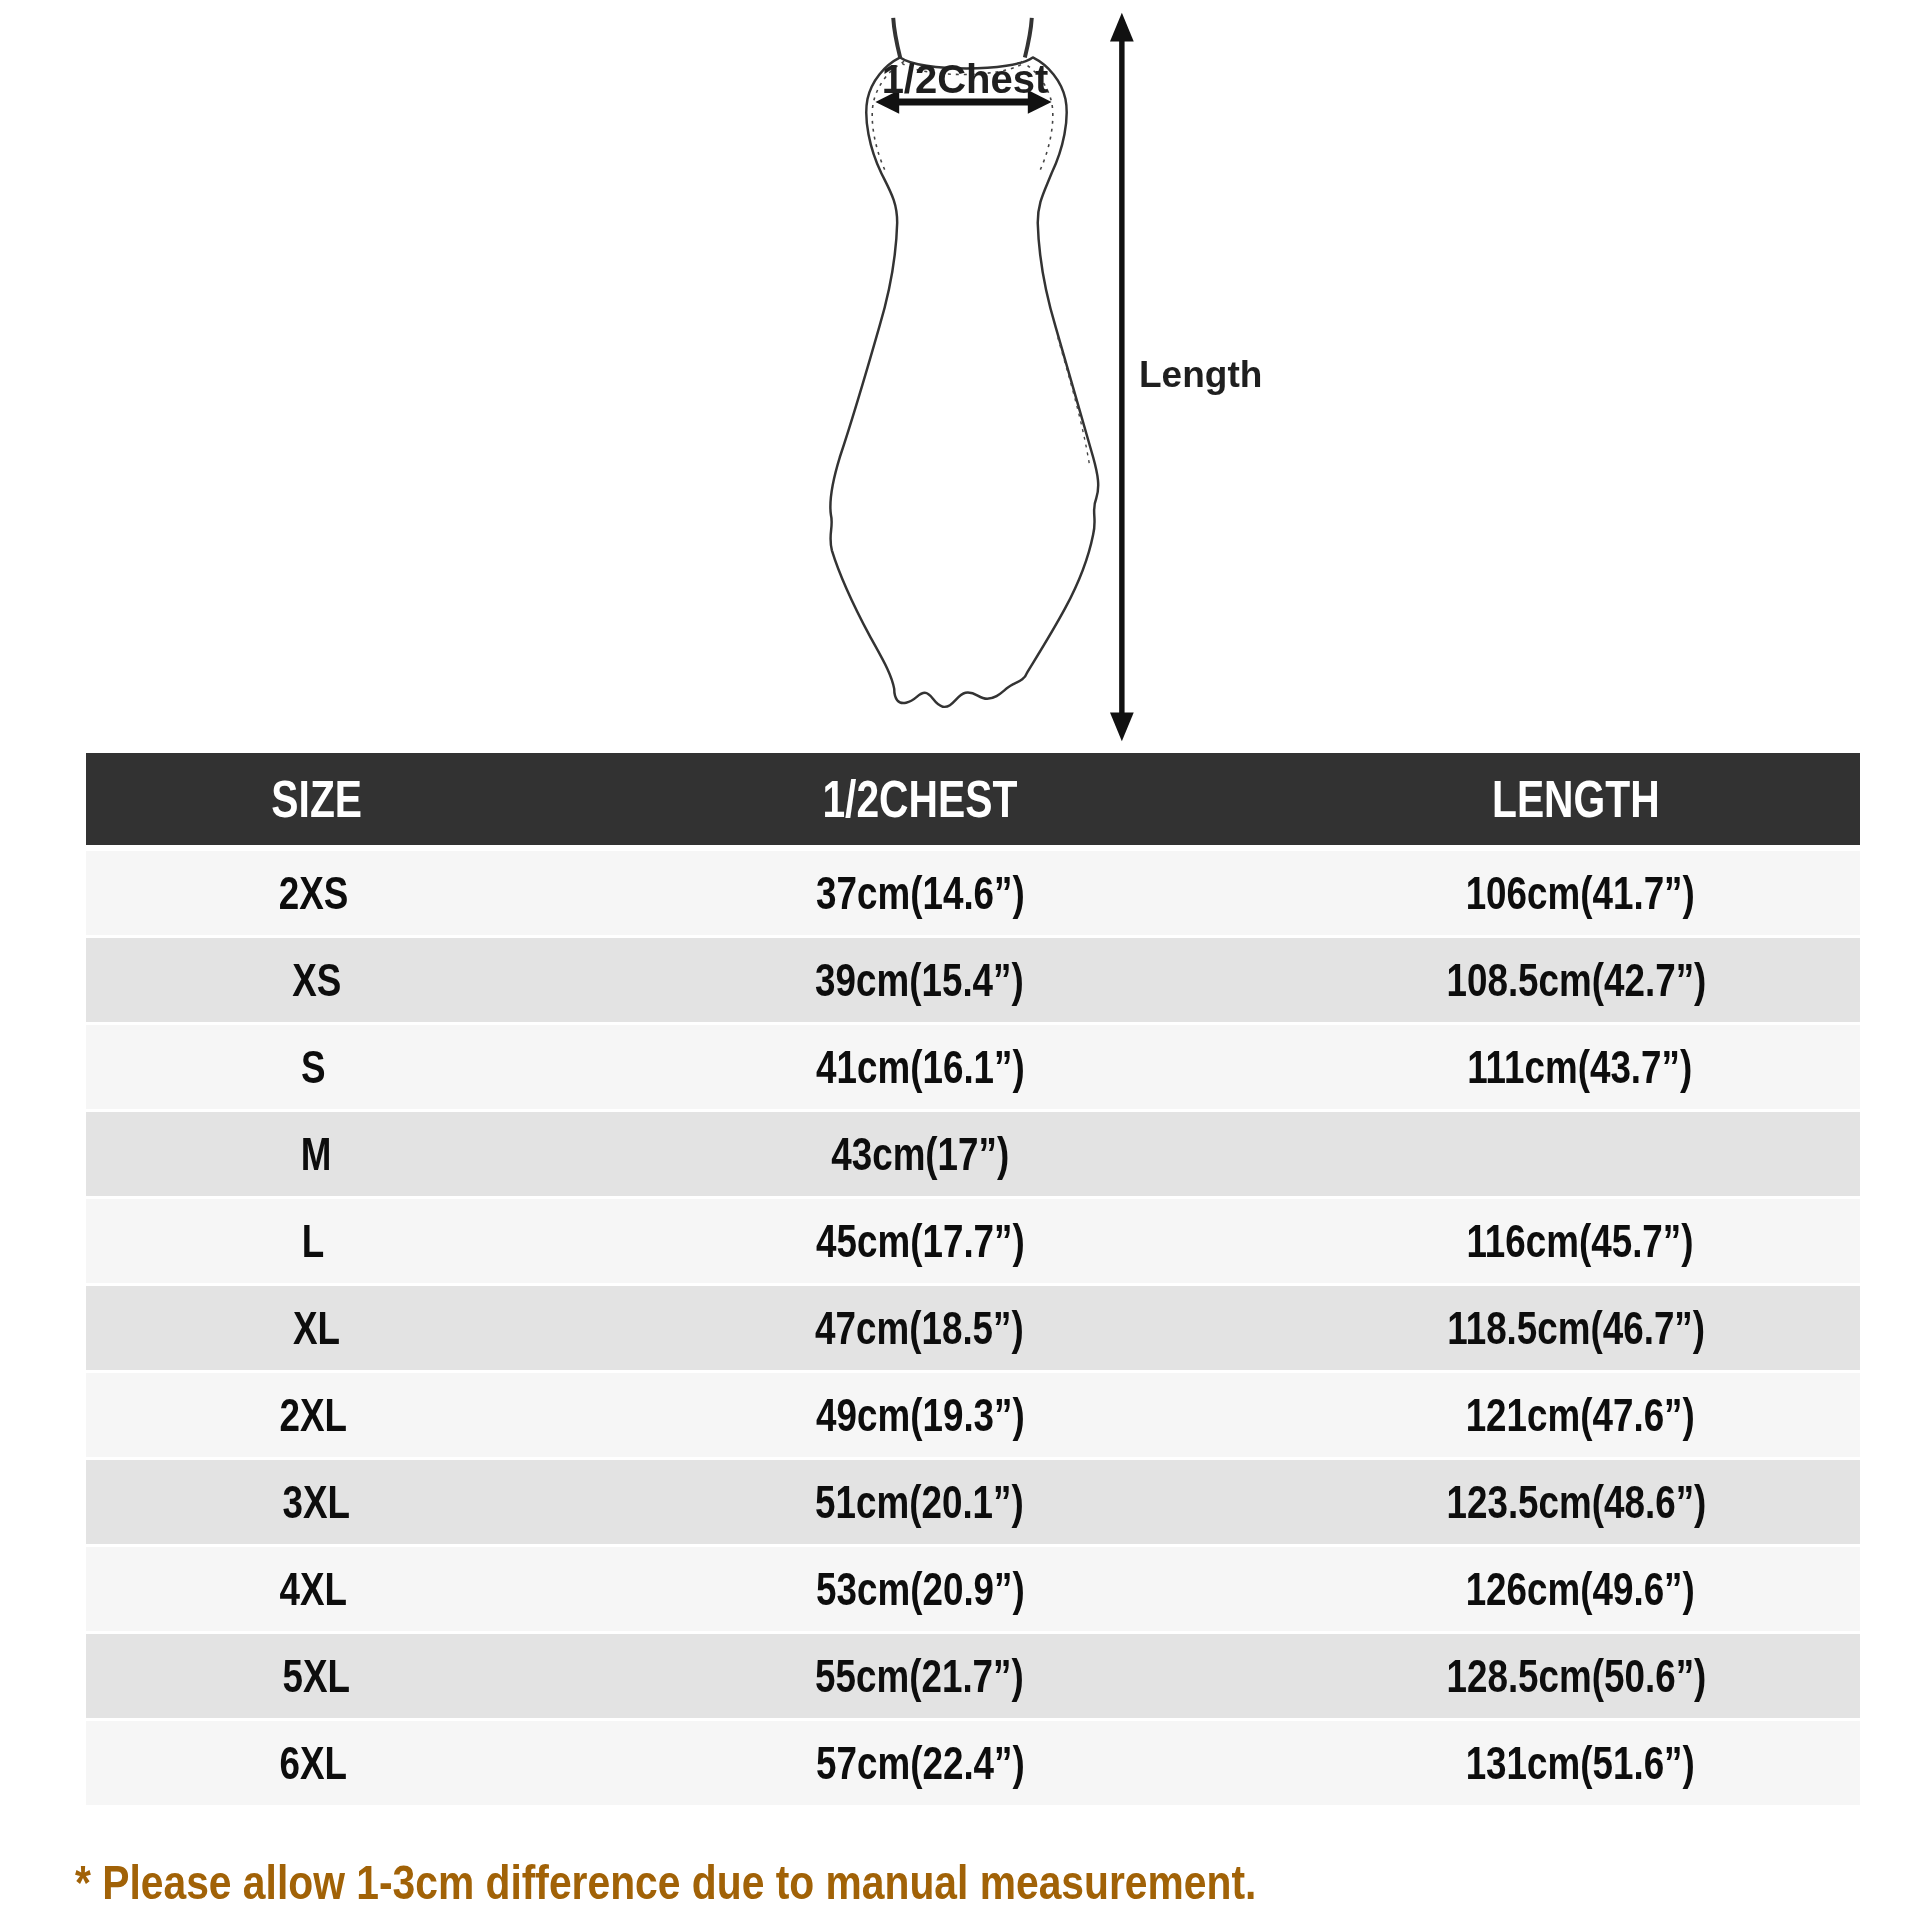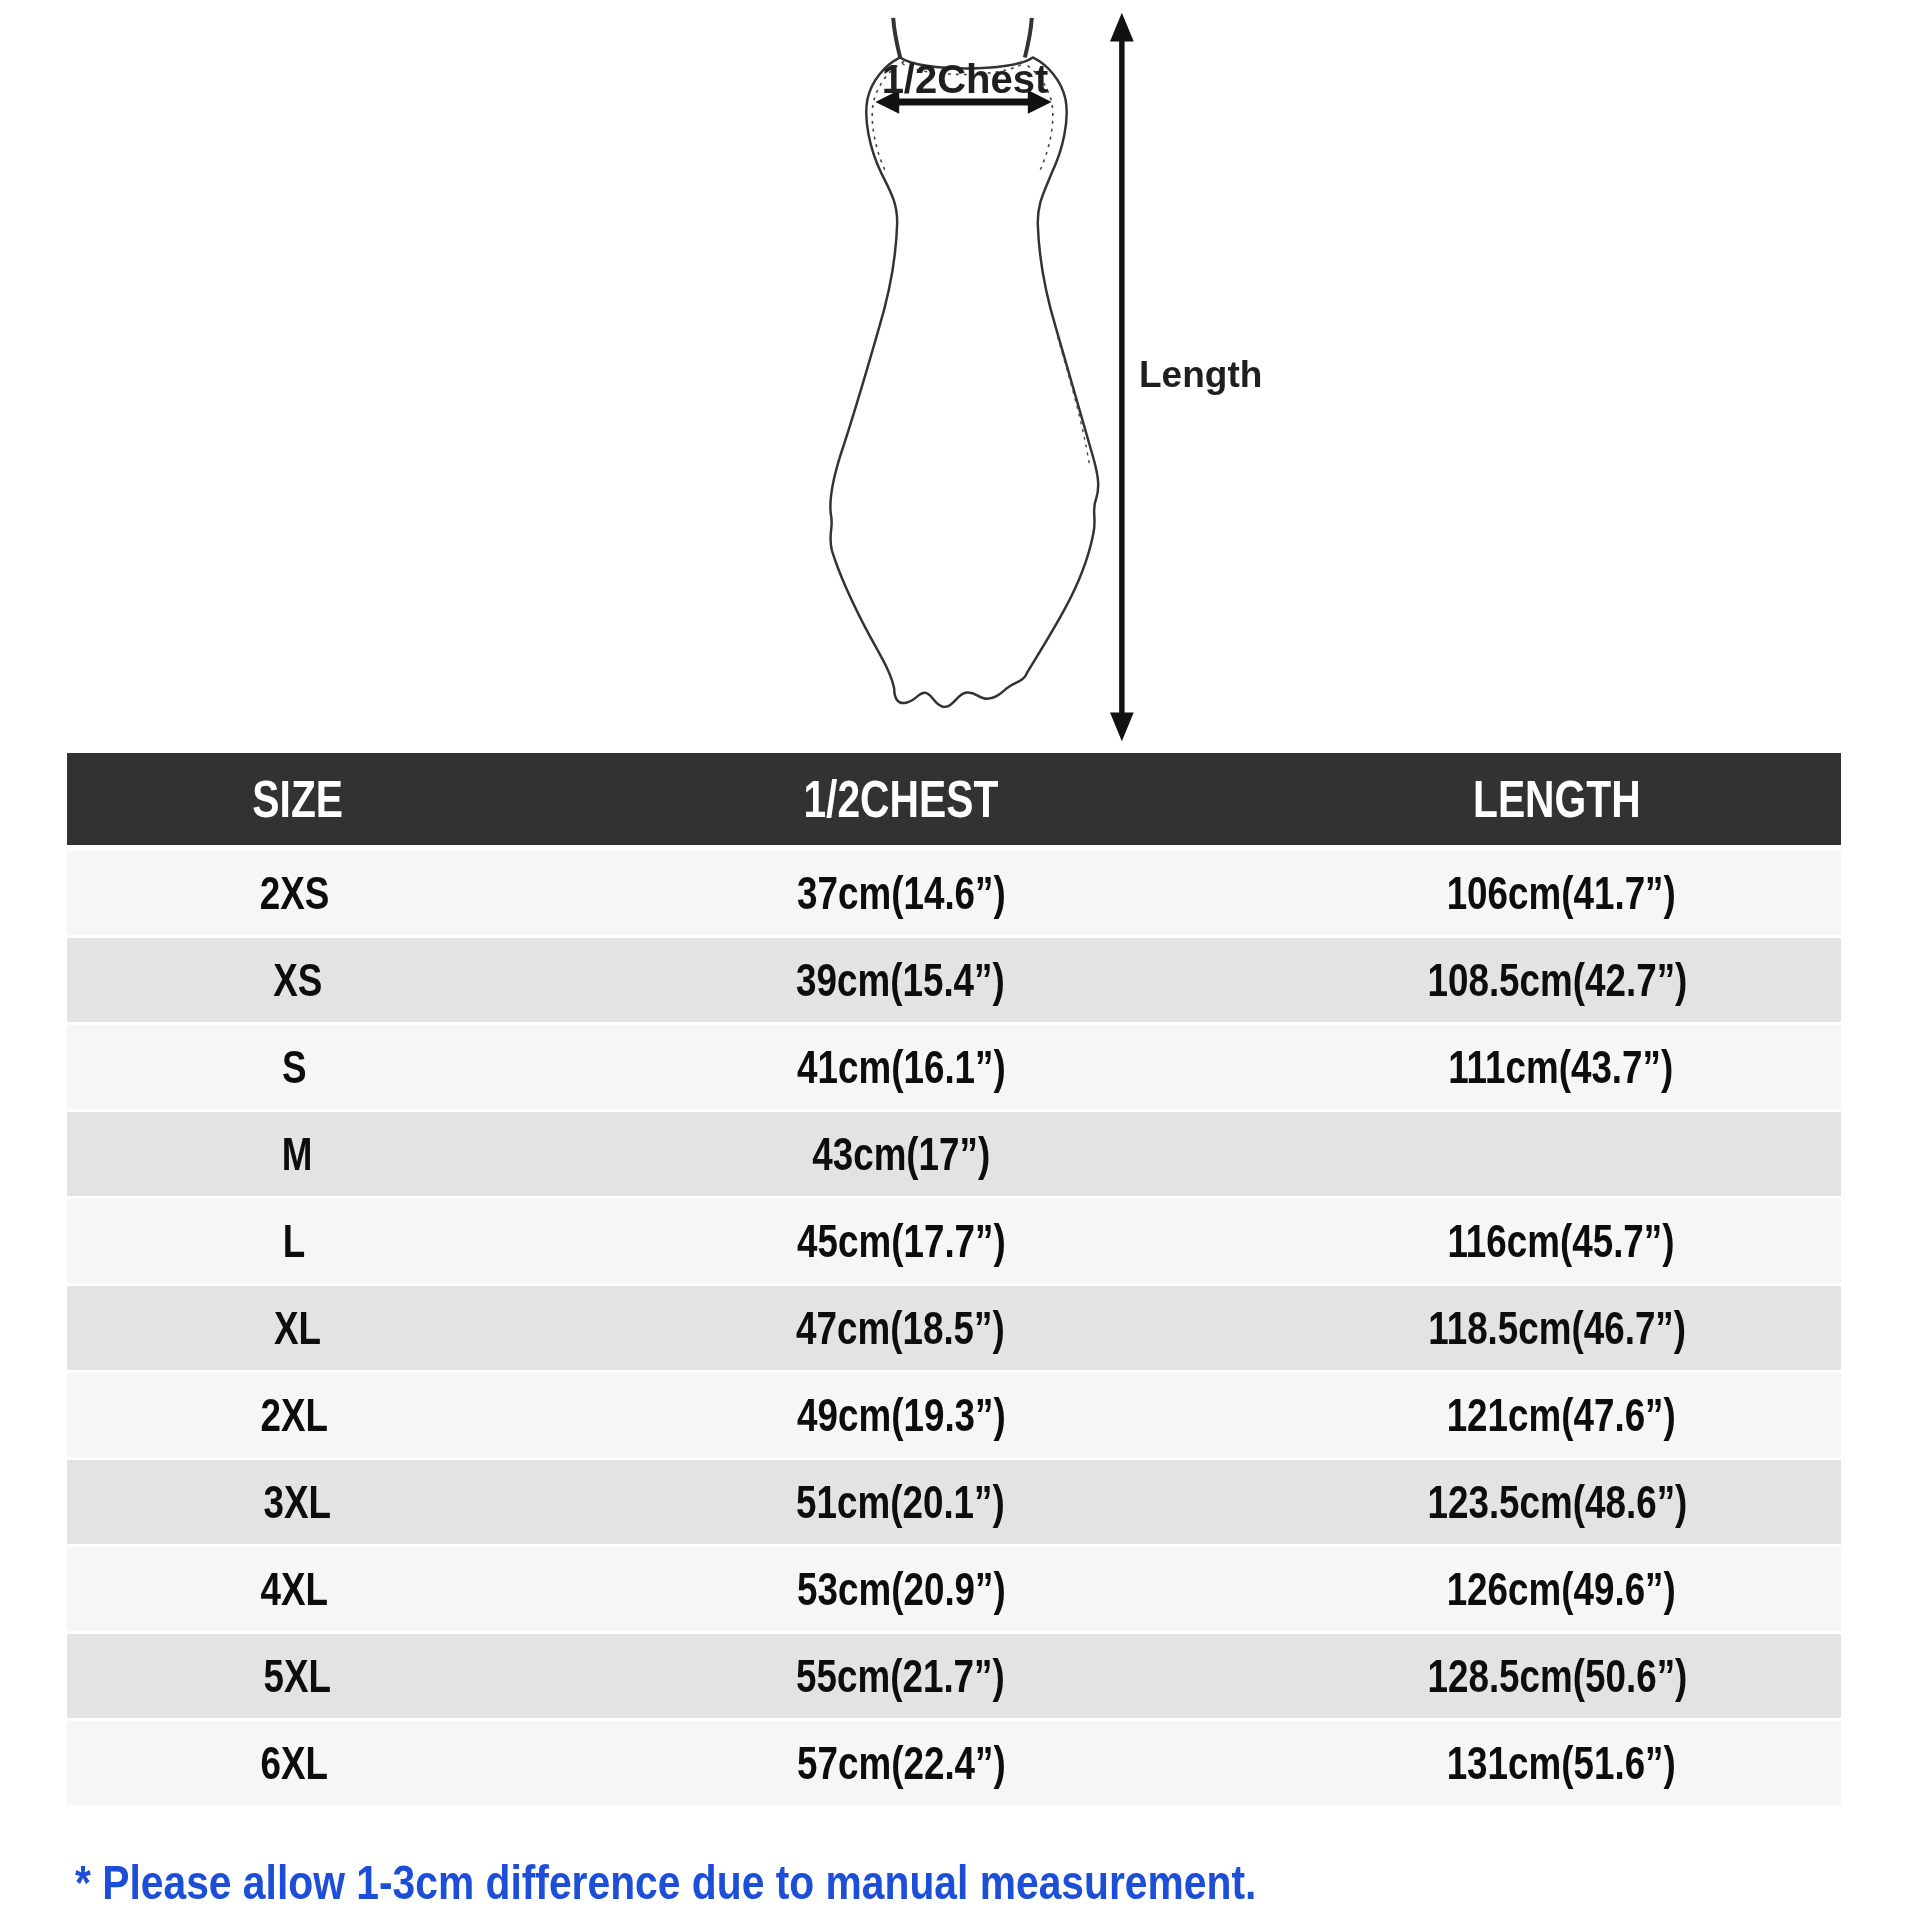--- a/index.html
+++ b/index.html
@@ -27,21 +27,21 @@
     font-size:40px;
   }
   .length-label{
     left:1139px;top:354px;
     font-size:37px;
   }
 
   
   .size-table{
     position:absolute;
-    left:67px;top:753px;
+    left:86px;top:753px;
     width:1774px;
     text-align:center;
   }
   .t-head{
     display:flex;
     height:92px;
     background:#323232;
     align-items:center;
   }
   .t-head .cell{
@@ -68,21 +68,21 @@
   .cell.c2{width:42%;}
   .cell.c3{width:32%;}
   .cnd{display:inline-block;transform:scaleX(.8);transform-origin:center;white-space:nowrap;}
 
   
   .footnote{
     position:absolute;
     left:75px;top:1855px;
     font-size:48px;
     font-weight:bold;
-    color:#1d4ed8;
+    color:#a16207;
   }
   .footnote .cnd{transform:scaleX(.85);transform-origin:left center;}
 </style>
 </head>
 <body>
 
 <div class="canvas">
 
   <svg class="diagram-svg" width="1927" height="772" viewBox="0 0 1946 780">
 

